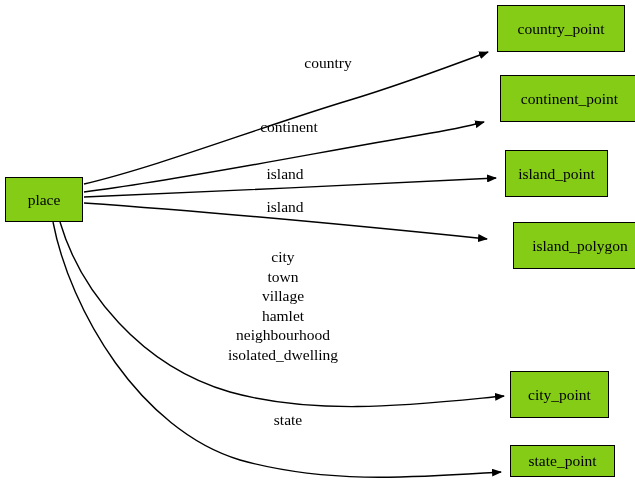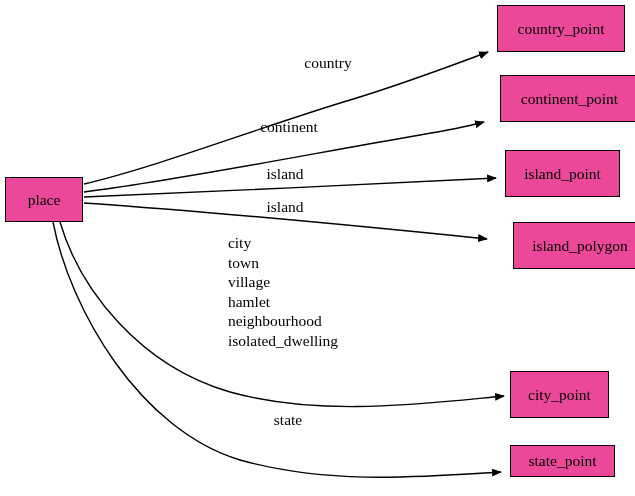--- a/index.html
+++ b/index.html
@@ -19,21 +19,21 @@
     position: absolute;
     left: 0;
     top: 0;
     width: 635px;
     height: 496px;
   }
   .node {
     position: absolute;
     box-sizing: border-box;
     border: 1px solid #000000;
-    background: #ec4899;
+    background: #84cc16;
     display: flex;
     align-items: center;
     justify-content: center;
     font-size: 15.5px;
     color: #000000;
     line-height: 1;
     white-space: nowrap;
   }
   .edge-label {
     position: absolute;
@@ -71,21 +71,21 @@
   <div id="nodes-layer">
       <div class="node" style="left: 5px; top: 177px; width: 78px; height: 45px;">
         <span>place</span>
       </div>
       <div class="node" style="left: 497px; top: 5px; width: 128px; height: 47px;">
         <span>country_point</span>
       </div>
       <div class="node" style="left: 493px; top: 75px; width: 139px; height: 47px; margin-left: 7px;">
         <span>continent_point</span>
       </div>
-      <div class="node" style="left: 505px; top: 150px; width: 115px; height: 47px;">
+      <div class="node" style="left: 505px; top: 150px; width: 103px; height: 47px;">
         <span>island_point</span>
       </div>
       <div class="node" style="left: 496px; top: 222px; width: 134px; height: 47px; margin-left: 17px;">
         <span>island_polygon</span>
       </div>
       <div class="node" style="left: 510px; top: 371px; width: 99px; height: 47px;">
         <span>city_point</span>
       </div>
       <div class="node" style="left: 510px; top: 445px; width: 105px; height: 32px;">
         <span>state_point</span>
@@ -106,21 +106,21 @@
         <div style="position: absolute; left: 285px; top: 0px; transform: translateX(-50%); text-align: center;">
           <div>island</div>
         </div>
       </div>
       <div class="edge-label" style="left: 0px; top: 197px; width: 100%; text-align: left;">
         <div style="position: absolute; left: 285px; top: 0px; transform: translateX(-50%); text-align: center;">
           <div>island</div>
         </div>
       </div>
       <div class="edge-label multi" style="left: 0px; top: 233px; width: 100%; text-align: left;">
-        <div style="position: absolute; left: 283px; top: 0px; transform: translateX(-50%); ">
+        <div style="position: absolute; left: 283px; top: 14px; transform: translateX(-50%); text-align: center;">
           <div>city</div>
           <div>town</div>
           <div>village</div>
           <div>hamlet</div>
           <div>neighbourhood</div>
           <div>isolated_dwelling</div>
         </div>
       </div>
       <div class="edge-label" style="left: 0px; top: 410px; width: 100%; text-align: left;">
         <div style="position: absolute; left: 288px; top: 0px; transform: translateX(-50%); text-align: right;">

